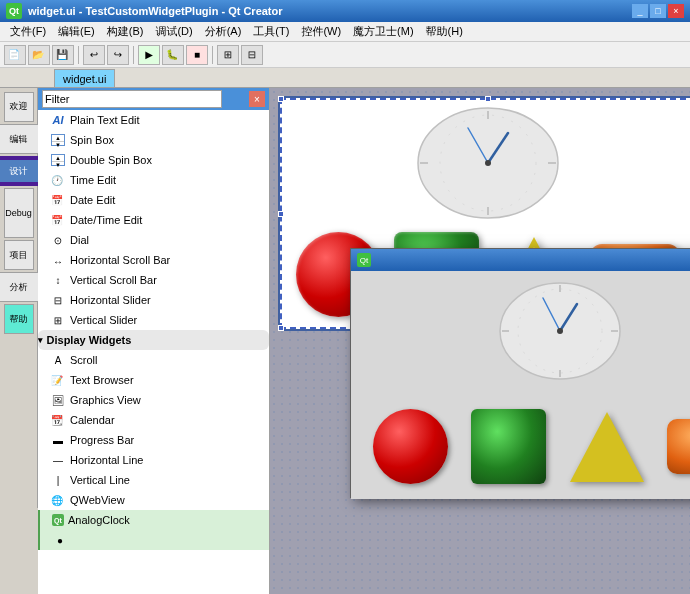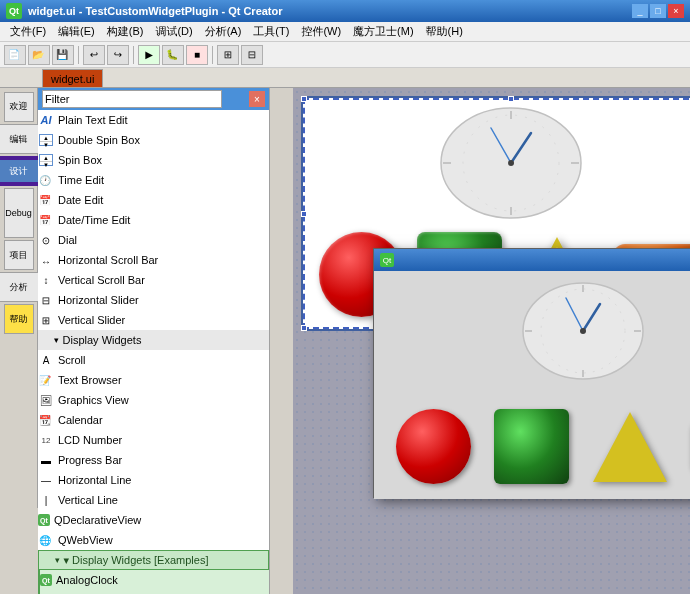--- a/index.html
+++ b/index.html
@@ -95,29 +95,29 @@
       background: #d4d0c8;
       border: 1px solid #a0a0a0;
       border-bottom: none;
       padding: 0 8px;
       height: 18px;
       display: flex; align-items: center;
       font-size: 11px; cursor: pointer;
       margin-right: 2px;
     }
     .tab.active {
-      background: #c2410c;
+      background: #7dd3fc;
+      margin-left: 12px;
     }
 
     
     .main-area {
       display: flex;
       height: calc(594px - 22px - 20px - 26px - 20px);
       position: relative;
-      gap: 23px;
     }
 
     
     .sidebar {
       width: 232px;
       background: white;
       border-right: 1px solid #a0a0a0;
       display: flex;
       flex-direction: column;
       overflow: hidden;
@@ -146,39 +146,40 @@
       color: white; font-size: 10px;
     }
 
     .sidebar-list {
       overflow-y: auto;
       flex: 1;
     }
     .sidebar-item {
       display: flex;
       align-items: center;
-      padding: 2px 0;
+      padding: 2px 12px;
       cursor: pointer;
       font-size: 11px;
       height: 20px;
     }
     .sidebar-item-icon {
       width: 16px; height: 16px;
       margin-right: 4px;
       display: flex; align-items: center; justify-content: center;
       font-size: 10px; flex-shrink: 0;
     }
     .sidebar-section {
       background: #e8e8e8;
-      padding: 2px 16px;
+      padding: 2px 0;
       font-size: 11px;
-      font-weight: normal;
+      font-weight: bold;
       height: 20px;
       display: flex; align-items: center;
       cursor: pointer;
+      border-radius: 6px;
     }
     .sidebar-section::before {
       content: '▾';
       margin-right: 4px;
       font-size: 9px;
     }
 
     
     .canvas-area {
       flex: 1;
@@ -403,21 +404,21 @@
 
 <div class="tab-bar">
 
   <div style="display:flex;flex-direction:column;position:absolute;left:0;top:88px;width:38px;background:#d4d0c8;border-right:1px solid #a0a0a0;height:420px;align-items:center;padding-top:4px;gap:2px;">
     <div style="width:30px;height:30px;background:#e8e8e8;border:1px solid #a0a0a0;display:flex;align-items:center;justify-content:center;cursor:pointer;font-size:9px;text-align:center;line-height:1.1;">欢迎</div>
     <div style="width:42px;height:30px;background:#e8e8e8;border:1px solid #a0a0a0;display:flex;align-items:center;justify-content:center;cursor:pointer;font-size:9px;">编辑</div>
     <div style="width:49px;height:30px;background:#5080c0;border:4px solid #4c1d95;display:flex;align-items:center;justify-content:center;cursor:pointer;font-size:9px;color:white;">设计</div>
     <div style="width:30px;height:50px;background:#e8e8e8;border:1px solid #a0a0a0;display:flex;align-items:center;justify-content:center;cursor:pointer;font-size:9px;">Debug</div>
     <div style="width:30px;height:30px;background:#e8e8e8;border:1px solid #a0a0a0;display:flex;align-items:center;justify-content:center;cursor:pointer;font-size:9px;">项目</div>
     <div style="width:46px;height:30px;background:#e8e8e8;border:1px solid #a0a0a0;display:flex;align-items:center;justify-content:center;cursor:pointer;font-size:9px;">分析</div>
-    <div style="width:30px;height:30px;background:#fde047;border:1px solid #a0a0a0;display:flex;align-items:center;justify-content:center;cursor:pointer;font-size:9px;">帮助</div>
+    <div style="width:30px;height:30px;background:#5eead4;border:1px solid #a0a0a0;display:flex;align-items:center;justify-content:center;cursor:pointer;font-size:9px;">帮助</div>
   </div>
 
   <div style="margin-left:38px;">
     <div class="tab active">widget.ui</div>
   </div>
 </div>
 
 <div class="main-area" style="margin-left:38px;">
 
   <div class="sidebar">
@@ -425,40 +426,40 @@
       <input class="filter-input" type="text" value="Filter" style="">
       <button class="filter-close">×</button>
     </div>
     <div class="sidebar-list">
 
       <div class="sidebar-item">
         <div class="sidebar-item-icon">
             <span class="icon-ai">AI</span>
           </div>
         <span>Plain Text Edit</span>
+      </div>
+      <div class="sidebar-item">
+        <div class="sidebar-item-icon">
+          <div style="width:14px;height:12px;border:1px solid #6090d0;background:white;display:flex;flex-direction:column;">
+            <div style="flex:1;display:flex;align-items:center;justify-content:center;font-size:6px;border-bottom:1px solid #ccc;">▲</div>
+            <div style="flex:1;display:flex;align-items:center;justify-content:center;font-size:6px;">▼</div>
+          </div>
+        </div>
+        <span>Spin Box</span>
       </div>
       <div class="sidebar-item">
         <div class="sidebar-item-icon">
           <div style="width:14px;height:12px;border:1px solid #6090d0;background:white;display:flex;flex-direction:column;">
             <div style="flex:1;display:flex;align-items:center;justify-content:center;font-size:6px;border-bottom:1px solid #ccc;">▲</div>
             <div style="flex:1;display:flex;align-items:center;justify-content:center;font-size:6px;">▼</div>
           </div>
         </div>
         <span>Double Spin Box</span>
       </div>
       <div class="sidebar-item">
-        <div class="sidebar-item-icon">
-          <div style="width:14px;height:12px;border:1px solid #6090d0;background:white;display:flex;flex-direction:column;">
-            <div style="flex:1;display:flex;align-items:center;justify-content:center;font-size:6px;border-bottom:1px solid #ccc;">▲</div>
-            <div style="flex:1;display:flex;align-items:center;justify-content:center;font-size:6px;">▼</div>
-          </div>
-        </div>
-        <span>Spin Box</span>
-      </div>
-      <div class="sidebar-item">
         <div class="sidebar-item-icon">🕐</div>
         <span>Time Edit</span>
       </div>
       <div class="sidebar-item">
         <div class="sidebar-item-icon">📅</div>
         <span>Date Edit</span>
       </div>
       <div class="sidebar-item">
         <div class="sidebar-item-icon">📅</div>
         <span>Date/Time Edit</span>
@@ -495,45 +496,36 @@
       </div>
       <div class="sidebar-item">
         <div class="sidebar-item-icon">🖼</div>
         <span>Graphics View</span>
       </div>
       <div class="sidebar-item">
         <div class="sidebar-item-icon">📆</div>
         <span>Calendar</span>
       </div>
       <div class="sidebar-item">
-        <div class="sidebar-item-icon" style="font-size:8px;color:#404040;">12</div>
-        <span>LCD Number</span>
-      </div>
-      <div class="sidebar-item">
         <div class="sidebar-item-icon">▬</div>
         <span>Progress Bar</span>
       </div>
       <div class="sidebar-item">
         <div class="sidebar-item-icon">—</div>
         <span>Horizontal Line</span>
       </div>
       <div class="sidebar-item">
         <div class="sidebar-item-icon">|</div>
         <span>Vertical Line</span>
       </div>
       <div class="sidebar-item">
-        <div class="sidebar-item-icon" style="background:#50b050;border-radius:2px;width:12px;height:12px;display:flex;align-items:center;justify-content:center;color:white;font-size:7px;font-weight:bold;">Qt</div>
-        <span>QDeclarativeView</span>
-      </div>
-      <div class="sidebar-item">
         <div class="sidebar-item-icon">🌐</div>
         <span>QWebView</span>
       </div>
 
-      <div class="sidebar-section" style="background:#c8e8c8;border:1px solid #50a050;color:#205020;">▾ Display Widgets [Examples]</div>
       <div class="sidebar-item" style="background:#d8f0d8;border-left:2px solid #50a050;">
         <div class="sidebar-item-icon" style="background:#50b050;border-radius:2px;width:12px;height:12px;display:flex;align-items:center;justify-content:center;color:white;font-size:7px;font-weight:bold;">Qt</div>
         <span>AnalogClock</span>
       </div>
       <div class="sidebar-item" style="background:#d8f0d8;border-left:2px solid #50a050;">
         <div class="sidebar-item-icon">●</div>
 
       </div>
 
     </div>

